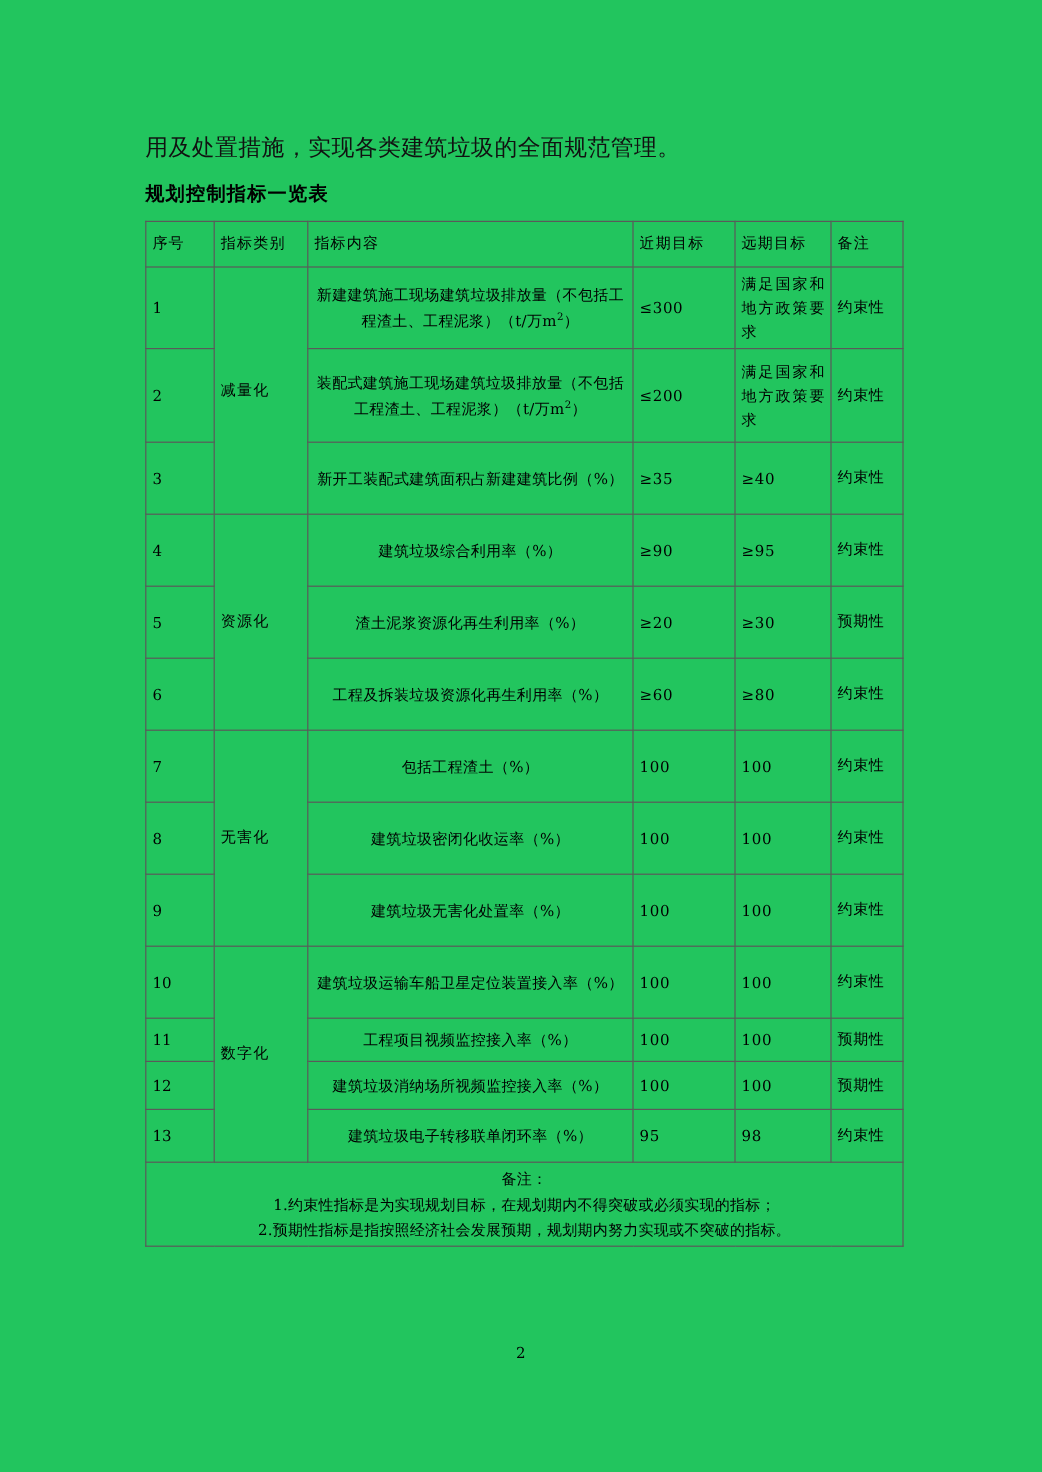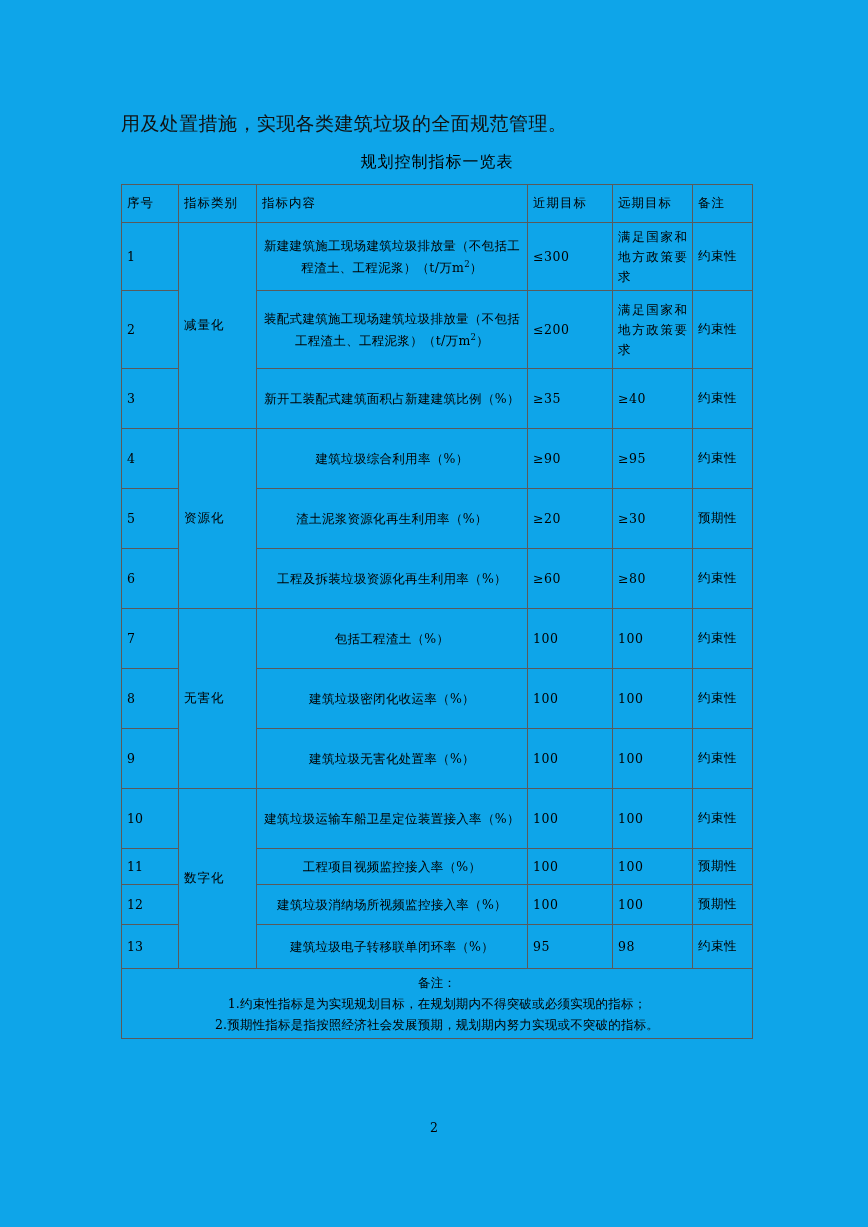--- a/index.html
+++ b/index.html
@@ -8,21 +8,21 @@
     background: #ffffff;
   }
   body {
     font-family: "DejaVu Sans", "Liberation Sans", sans-serif;
     color: #000000;
   }
   .page {
     position: relative;
     width: 868px;
     height: 1227px;
-    background: #0ea5e9;
+    background: #22c55e;
     overflow: hidden;
     box-sizing: border-box;
   }
 
   
   .para {
     position: absolute;
     left: 121px;
     top: 108px;
     width: 632px;
@@ -33,24 +33,23 @@
     color: #111;
     white-space: nowrap;
   }
 
   
   .table-caption {
     position: absolute;
     left: 121px;
     top: 152px;
     width: 632px;
-    text-align: center;
     font-family: "DejaVu Serif", "Liberation Serif", serif;
     font-size: 16px;
-    font-weight: normal;
+    font-weight: bold;
     letter-spacing: 1px;
     color: #000;
   }
 
   
   .tbl-wrap {
     position: absolute;
     left: 121px;
     top: 184px;
     width: 631px;

